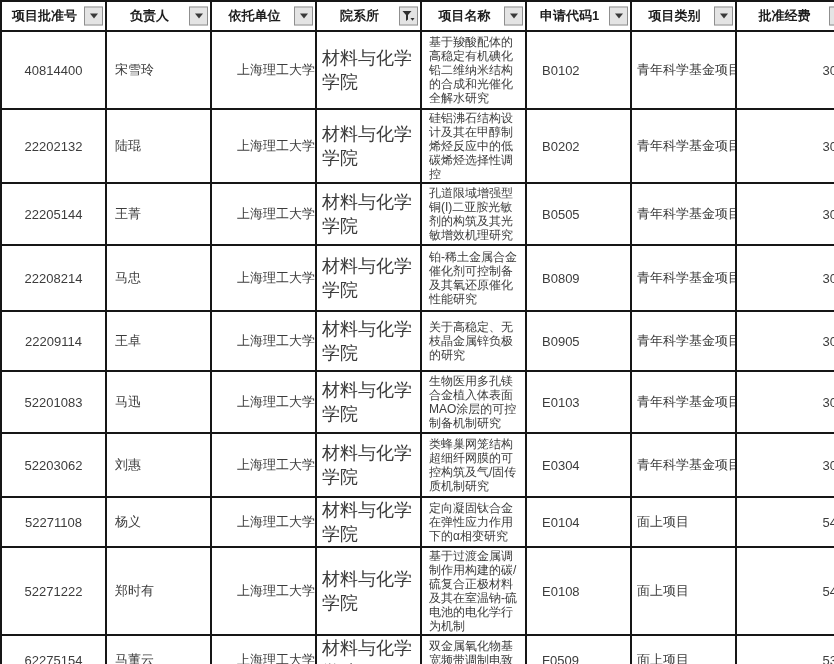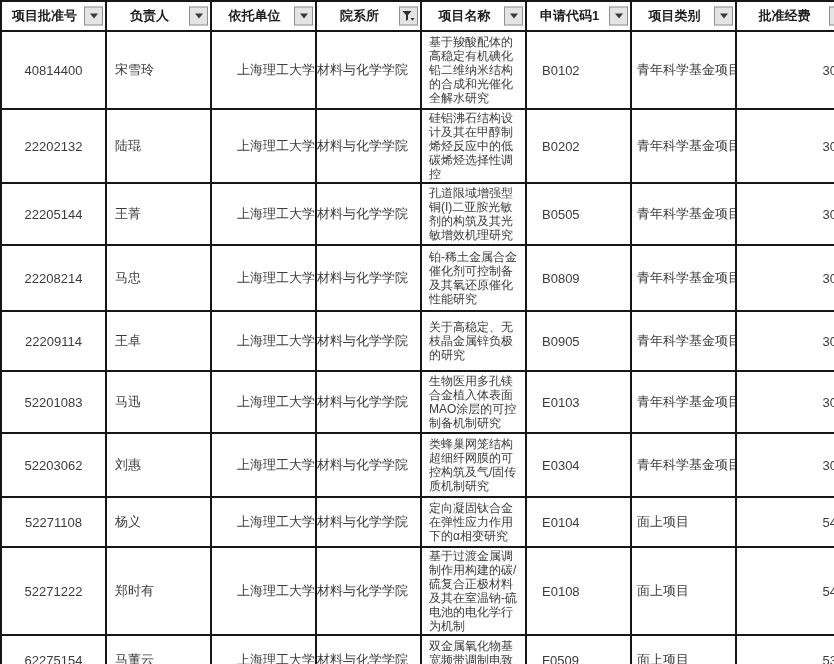--- a/index.html
+++ b/index.html
@@ -65,21 +65,21 @@
   tbody tr:nth-child(10) { height: 50px; }
 
   td {
     font-size: 13px;
     color: #3c3c3c;
     background: #fff;
   }
   td.c-approval_no { text-align: center; }
   td.c-leader       { text-align: left; padding-left: 8px; margin-top: 12px; }
   td.c-institution  { text-align: right; padding-left: 7px; }
-  td.c-department   { text-align: left; font-size: 13px; margin-left: 28px; }
+  td.c-department   { text-align: left; padding-left: 5px; font-size: 18px; margin-left: 28px; }
   td.c-project_name {
     text-align: left;
     font-size: 12px;
     line-height: 14px;
     padding: 1px 7px;
     word-break: break-all;
   }
   td.c-app_code { text-align: left; padding-left: 15px; }
   td.c-category { text-align: left; padding-left: 5px; font-size: 13px; white-space: nowrap; }
   td.c-funding  { text-align: right; padding-right: 13px; }

